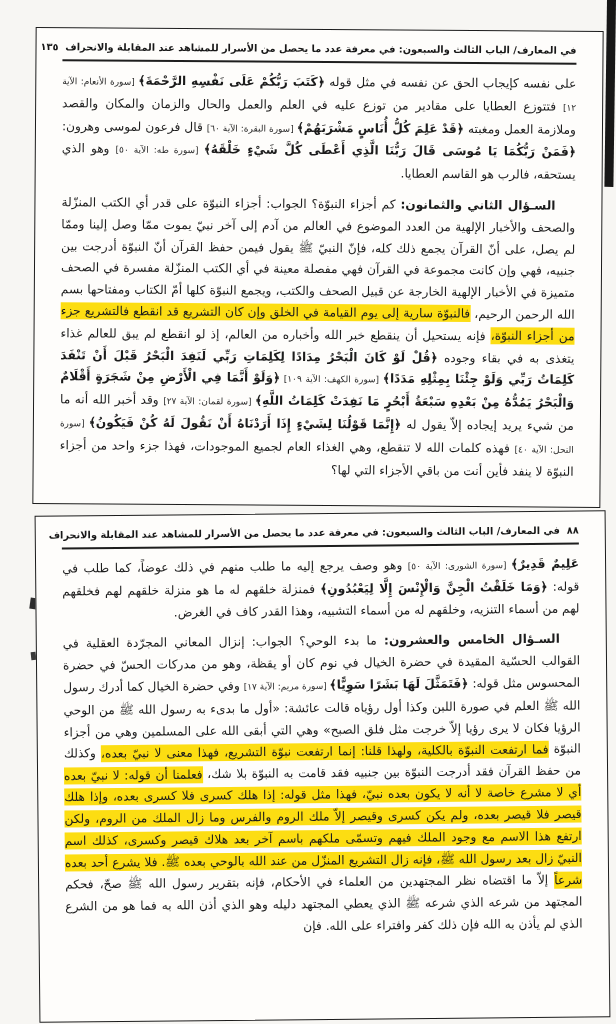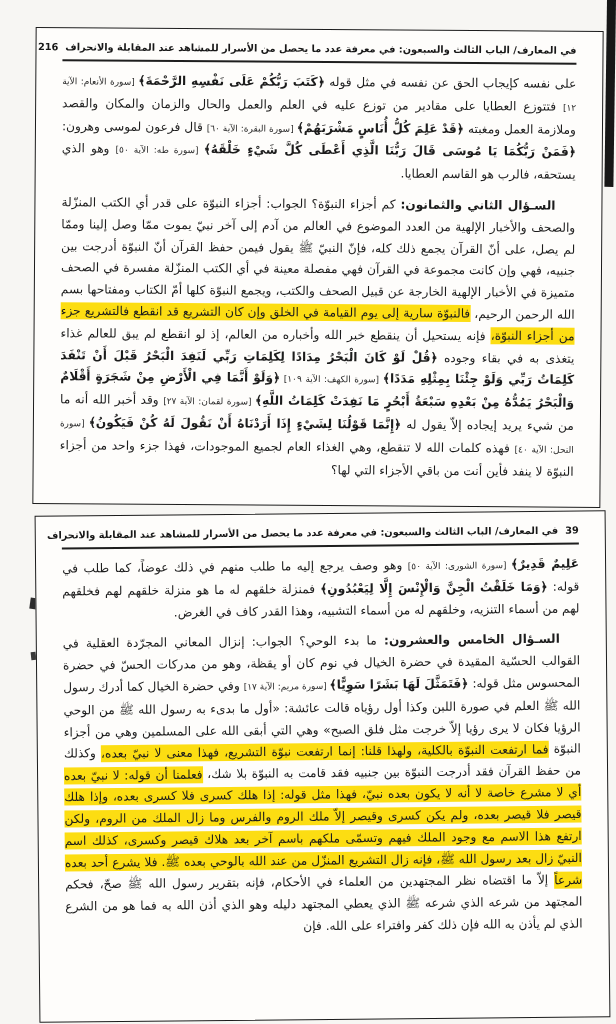--- a/index.html
+++ b/index.html
@@ -43,32 +43,32 @@
 </head>
 <body>
 
 <div class="scan-strip"></div>
 <div class="edge-mark-1"></div>
 <div class="edge-mark-2"></div>
 
 <div class="page page-1">
   <div class="page-header">
     <span>في المعارف/ الباب الثالث والسبعون: في معرفة عدد ما يحصل من الأسرار للمشاهد عند المقابلة والانحراف</span>
-    <span>216</span>
+    <span>١٣٥</span>
   </div>
   <div class="header-rule"></div>
   <div class="page-body" id="body-top">
       <p class="para"><span class="">على نفسه كإيجاب الحق عن نفسه في مثل قوله </span><span class="qn">﴿كَتَبَ رَبُّكُمْ عَلَى نَفْسِهِ الرَّحْمَةَ﴾</span><span class="ct"> [سورة الأنعام: الآية ١٢]</span><span class=""> فتتوزع العطايا على مقادير من توزع عليه في العلم والعمل والحال والزمان والمكان والقصد وملازمة العمل ومغبته </span><span class="qn">﴿قَدْ عَلِمَ كُلُّ أُنَاسٍ مَشْرَبَهُمْ﴾</span><span class="ct"> [سورة البقرة: الآية ٦٠]</span><span class=""> قال فرعون لموسى وهرون: </span><span class="qn">﴿فَمَنْ رَبُّكُمَا يَا مُوسَى قَالَ رَبُّنَا الَّذِي أَعْطَى كُلَّ شَيْءٍ خَلْقَهُ﴾</span><span class="ct"> [سورة طه: الآية ٥٠]</span><span class=""> وهو الذي يستحقه، فالرب هو القاسم العطايا.</span></p>
       <p class="para indent"><span class="bd">السـؤال الثاني والثمانون:</span><span class=""> كم أجزاء النبوّة؟ الجواب: أجزاء النبوّة على قدر أي الكتب المنزّلة والصحف والأخبار الإلهية من العدد الموضوع في العالم من آدم إلى آخر نبيّ يموت ممّا وصل إلينا وممّا لم يصل، على أنّ القرآن يجمع ذلك كله، فإنّ النبيّ ﷺ يقول فيمن حفظ القرآن أنّ النبوّة أدرجت بين جنبيه، فهي وإن كانت مجموعة في القرآن فهي مفصلة معينة في أي الكتب المنزّلة مفسرة في الصحف متميزة في الأخبار الإلهية الخارجة عن قبيل الصحف والكتب، ويجمع النبوّة كلها أمّ الكتاب ومفتاحها بسم الله الرحمن الرحيم، </span><span class="hl">فالنبوّة سارية إلى يوم القيامة في الخلق وإن كان التشريع قد انقطع فالتشريع جزء من أجزاء النبوّة،</span><span class=""> فإنه يستحيل أن ينقطع خبر الله وأخباره من العالم، إذ لو انقطع لم يبق للعالم غذاء يتغذى به في بقاء وجوده </span><span class="qn">﴿قُلْ لَوْ كَانَ الْبَحْرُ مِدَادًا لِكَلِمَاتِ رَبِّي لَنَفِدَ الْبَحْرُ قَبْلَ أَنْ تَنْفَدَ كَلِمَاتُ رَبِّي وَلَوْ جِئْنَا بِمِثْلِهِ مَدَدًا﴾</span><span class="ct"> [سورة الكهف: الآية ١٠٩] </span><span class="qn">﴿وَلَوْ أَنَّمَا فِي الْأَرْضِ مِنْ شَجَرَةٍ أَقْلَامٌ وَالْبَحْرُ يَمُدُّهُ مِنْ بَعْدِهِ سَبْعَةُ أَبْحُرٍ مَا نَفِدَتْ كَلِمَاتُ اللَّهِ﴾</span><span class="ct"> [سورة لقمان: الآية ٢٧]</span><span class=""> وقد أخبر الله أنه ما من شيء يريد إيجاده إلاّ يقول له </span><span class="qn">﴿إِنَّمَا قَوْلُنَا لِشَيْءٍ إِذَا أَرَدْنَاهُ أَنْ نَقُولَ لَهُ كُنْ فَيَكُونُ﴾</span><span class="ct"> [سورة النحل: الآية ٤٠]</span><span class=""> فهذه كلمات الله لا تنقطع، وهي الغذاء العام لجميع الموجودات، فهذا جزء واحد من أجزاء النبوّة لا ينفد فأين أنت من باقي الأجزاء التي لها؟</span></p>
     </div>
 </div>
 
 <div class="page page-2">
   <div class="page-header">
-    <span>39</span>
+    <span>٨٨</span>
     <span>في المعارف/ الباب الثالث والسبعون: في معرفة عدد ما يحصل من الأسرار للمشاهد عند المقابلة والانحراف</span>
   </div>
   <div class="header-rule"></div>
   <div class="page-body" id="body-bottom">
       <p class="para"><span class="qn">عَلِيمٌ قَدِيرٌ﴾</span><span class="ct"> [سورة الشورى: الآية ٥٠]</span><span class=""> وهو وصف يرجع إليه ما طلب منهم في ذلك عوضاً، كما طلب في قوله: </span><span class="qn">﴿وَمَا خَلَقْتُ الْجِنَّ وَالْإِنْسَ إِلَّا لِيَعْبُدُونِ﴾</span><span class=""> فمنزلة خلقهم له ما هو منزلة خلقهم لهم فخلقهم لهم من أسماء التنزيه، وخلقهم له من أسماء التشبيه، وهذا القدر كاف في الغرض.</span></p>
       <p class="para indent"><span class="bd">السـؤال الخامس والعشرون:</span><span class=""> ما بدء الوحي؟ الجواب: إنزال المعاني المجرّدة العقلية في القوالب الحسّية المقيدة في حضرة الخيال في نوم كان أو يقظة، وهو من مدركات الحسّ في حضرة المحسوس مثل قوله: </span><span class="qn">﴿فَتَمَثَّلَ لَهَا بَشَرًا سَوِيًّا﴾</span><span class="ct"> [سورة مريم: الآية ١٧]</span><span class=""> وفي حضرة الخيال كما أدرك رسول الله ﷺ العلم في صورة اللبن وكذا أول رؤياه قالت عائشة: «أول ما بدىء به رسول الله ﷺ من الوحي الرؤيا فكان لا يرى رؤيا إلاّ خرجت مثل فلق الصبح» وهي التي أبقى الله على المسلمين وهي من أجزاء النبوّة </span><span class="hl">فما ارتفعت النبوّة بالكلية، ولهذا قلنا: إنما ارتفعت نبوّة التشريع، فهذا معنى لا نبيّ بعده،</span><span class=""> وكذلك من حفظ القرآن فقد أدرجت النبوّة بين جنبيه فقد قامت به النبوّة بلا شك، </span><span class="hl">فعلمنا أن قوله: لا نبيّ بعده أي لا مشرع خاصة لا أنه لا يكون بعده نبيّ، فهذا مثل قوله: إذا هلك كسرى فلا كسرى بعده، وإذا هلك قيصر فلا قيصر بعده، ولم يكن كسرى وقيصر إلاّ ملك الروم والفرس وما زال الملك من الروم، ولكن ارتفع هذا الاسم مع وجود الملك فيهم وتسمّى ملكهم باسم آخر بعد هلاك قيصر وكسرى، كذلك اسم النبيّ زال بعد رسول الله ﷺ، فإنه زال التشريع المنزّل من عند الله بالوحي بعده ﷺ. فلا يشرع أحد بعده شرعاً</span><span class=""> إلاّ ما اقتضاه نظر المجتهدين من العلماء في الأحكام، فإنه بتقرير رسول الله ﷺ صحّ، فحكم المجتهد من شرعه الذي شرعه ﷺ الذي يعطي المجتهد دليله وهو الذي أذن الله به فما هو من الشرع الذي لم يأذن به الله فإن ذلك كفر وافتراء على الله. فإن</span></p>
     </div>
 </div>
 
 </body></html>

